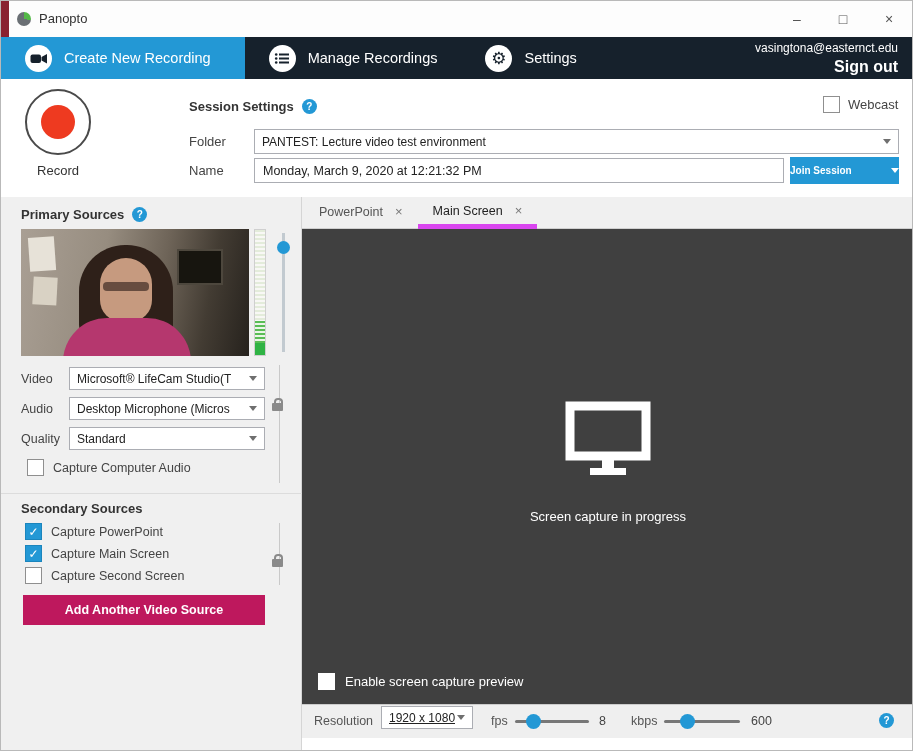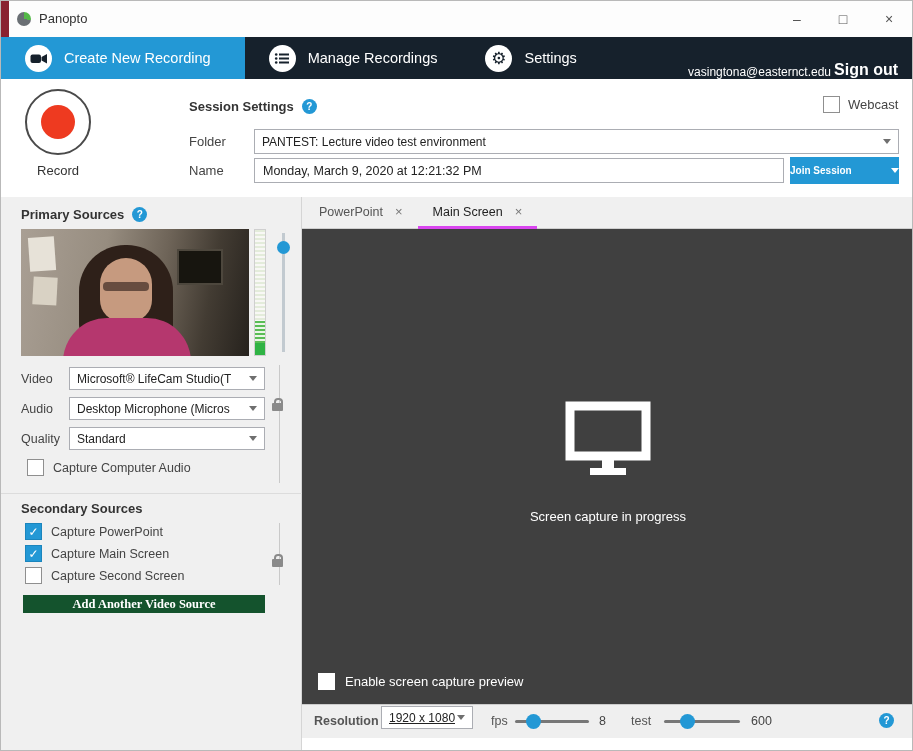--- a/index.html
+++ b/index.html
@@ -17,21 +17,21 @@
              font-size:14px; color:#555; cursor:default; }
 
   
   .navbar { position:absolute; top:36px; left:0; width:100%; height:42px; background:#16212c; display:flex; color:#fff; }
   .nav-item { display:flex; align-items:center; gap:12px; padding:0 24px; font-size:14.5px; }
   .nav-item.active { background:#2398d5; padding-right:34px; }
   .nav-icon { width:27px; height:27px; border-radius:50%; background:#fff; position:relative; flex:0 0 auto;
               display:flex; align-items:center; justify-content:center; }
   .nav-icon svg { display:block; }
   .gear-glyph { color:#16212c; font-size:17px; line-height:1; }
-  .nav-user { margin-left:auto; display:flex; justify-content:center; align-items:flex-end;
+  .nav-user { margin-left:auto; display:flex; flex-direction:column; justify-content:center; align-items:flex-end;
               padding:0 14px; gap:3px; }
   .nav-email { font-size:12px; }
   .nav-signout { font-size:16px; font-weight:bold; }
 
   
   .session { position:absolute; top:78px; left:0; width:100%; height:118px; background:#fff; }
   .record-group { position:absolute; left:22px; top:10px; width:70px; text-align:center; }
   .record-outer { width:66px; height:66px; border-radius:50%; background:#fff; border:2px solid #4a4a4a;
                   display:flex; align-items:center; justify-content:center; margin:0 auto; cursor:pointer; }
   .record-inner { width:34px; height:34px; border-radius:50%; background:#ee3a20; }
@@ -92,28 +92,28 @@
   .lock::before { content:""; position:absolute; left:2px; top:-5px; width:5px; height:5px;
                   border:2px solid #8a8a8a; border-bottom:none; border-radius:4px 4px 0 0; }
 
   .cb { width:17px; height:17px; background:#fff; border:1px solid #8f8f8f; display:flex; align-items:center;
         justify-content:center; font-size:12px; color:transparent; cursor:pointer; flex:0 0 auto; }
   .cb.checked { background:#2398d5; border-color:#1b85bd; color:#fff; }
   .cb-row { position:absolute; display:flex; align-items:center; gap:9px; }
   .cb-label { font-size:12.5px; color:#444; }
 
   .divider-h { position:absolute; left:0; width:301px; height:1px; background:#dcdcdc; }
-  .add-btn { position:absolute; left:22px; top:398px; width:242px; height:18px; background:#14532d; color:#fff;
-             border:none; font-size:12.5px; font-weight:bold; cursor:pointer; font-family:Liberation Serif, serif; }
+  .add-btn { position:absolute; left:22px; top:398px; width:242px; height:30px; background:#be185d; color:#fff;
+             border:none; font-size:12.5px; font-weight:bold; cursor:pointer; font-family:Liberation Sans, sans-serif; }
 
   
   .right-panel { position:absolute; left:301px; top:0; width:612px; height:555px; background:#fff; }
   .tabbar { position:absolute; top:0; left:0; width:100%; height:32px; background:#f0f0f0; border-bottom:1px solid #cfcfcf; display:flex; padding-left:2px; }
   .tab { display:flex; align-items:center; gap:12px; padding:0 15px; height:32px; font-size:12.5px; color:#555; cursor:pointer; border-bottom:3px solid transparent; }
-  .tab.active { color:#222; border-bottom:3px solid #d946ef; }
+  .tab.active { color:#222; border-bottom:5px solid #d946ef; }
   .tab-close { color:#777; font-size:13px; }
 
   .screen { position:absolute; top:32px; left:0; width:612px; height:475px; background:#404040; }
   .monitor-wrap { position:absolute; top:172px; left:0; width:100%; text-align:center; }
   .screen-status { margin-top:28px; color:#fff; font-size:13px; }
   .enable-row { position:absolute; left:16px; bottom:14px; display:flex; align-items:center; gap:10px; }
   .enable-row .cb { border-color:#fff; }
   .enable-row .cb-label { color:#fff; font-size:13px; }
 
   .rp-footer { position:absolute; top:507px; left:0; width:612px; height:34px; background:#efefef; border-top:1px solid #cccccc; }
@@ -325,31 +325,31 @@
         </div>
         <div class="enable-row">
           <span class="cb">
             <span>✓</span>
           </span>
           <span class="cb-label">Enable screen capture preview</span>
         </div>
       </div>
 
       <div class="rp-footer">
-        <span class="f-label" style="left:12px;font-weight:bold;">Resolution</span>
+        <span class="f-label" style="left:12px;">Resolution</span>
         <div class="select-box res-select">
           <span class="txt">1920 x 1080</span>
           <span class="caret"></span>
         </div>
         <span class="f-label" style="left:189px;">fps</span>
         <div class="hslider" style="left:213px; width:74px;">
           <div class="knob" style="left:11px;"></div>
         </div>
         <span class="f-value" style="left:297px;">8</span>
-        <span class="f-label" style="left:329px;">test</span>
+        <span class="f-label" style="left:329px;">kbps</span>
         <div class="hslider" style="left:362px; width:76px;">
           <div class="knob" style="left:16px;"></div>
         </div>
         <span class="f-value" style="left:449px;">600</span>
         <span class="help-badge footer-help">?</span>
       </div>
     </div>
   </div>
 
 </div>

